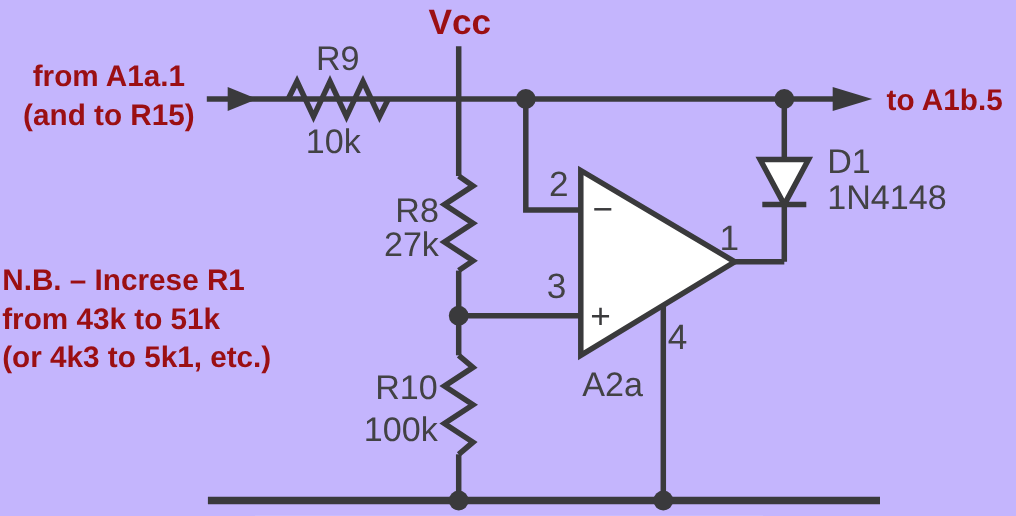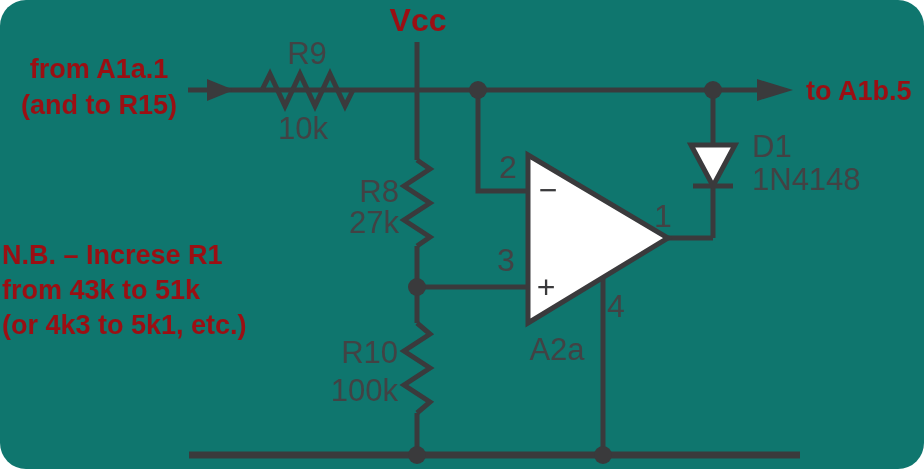--- a/index.html
+++ b/index.html
@@ -4,24 +4,23 @@
 <style>
   html, body {
     margin: 0;
     padding: 0;
     background: #ffffff;
   }
   #stage {
     position: relative;
     width: 924px;
     height: 469px;
-    background: #0f766e;
+    background: #c4b5fd;
     font-family: "Liberation Sans", sans-serif;
     overflow: hidden;
-    border-radius: 26px;
   }
   svg text {
     font-family: "Liberation Sans", sans-serif;
   }
   .t-red {
     fill: #9b0f13;
     font-weight: bold;
     font-size: 27px;
   }
   .t-red-big {

